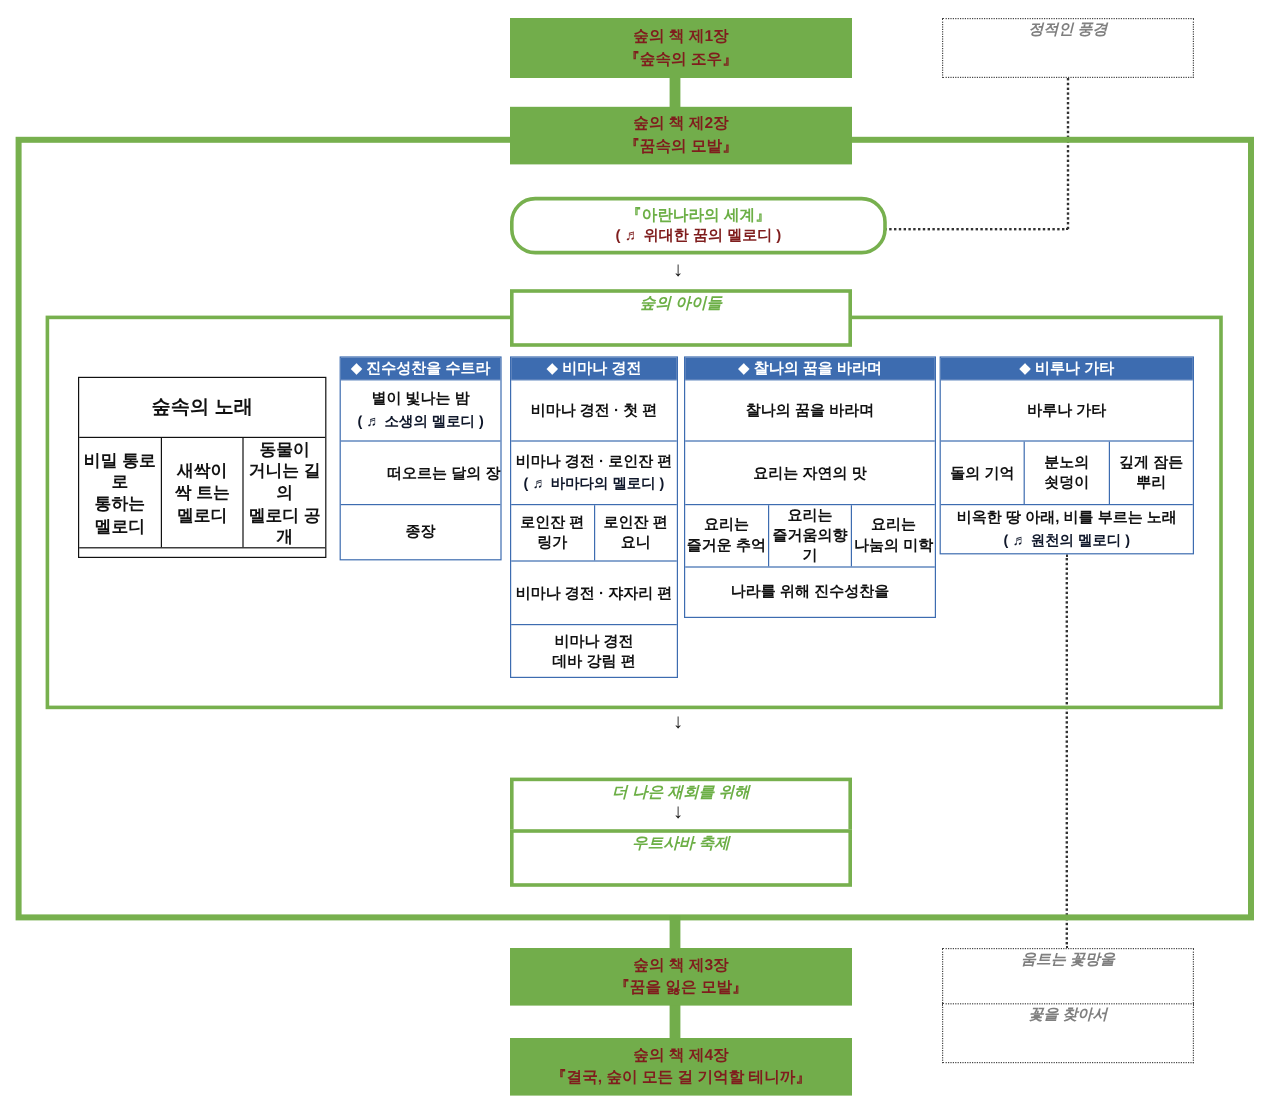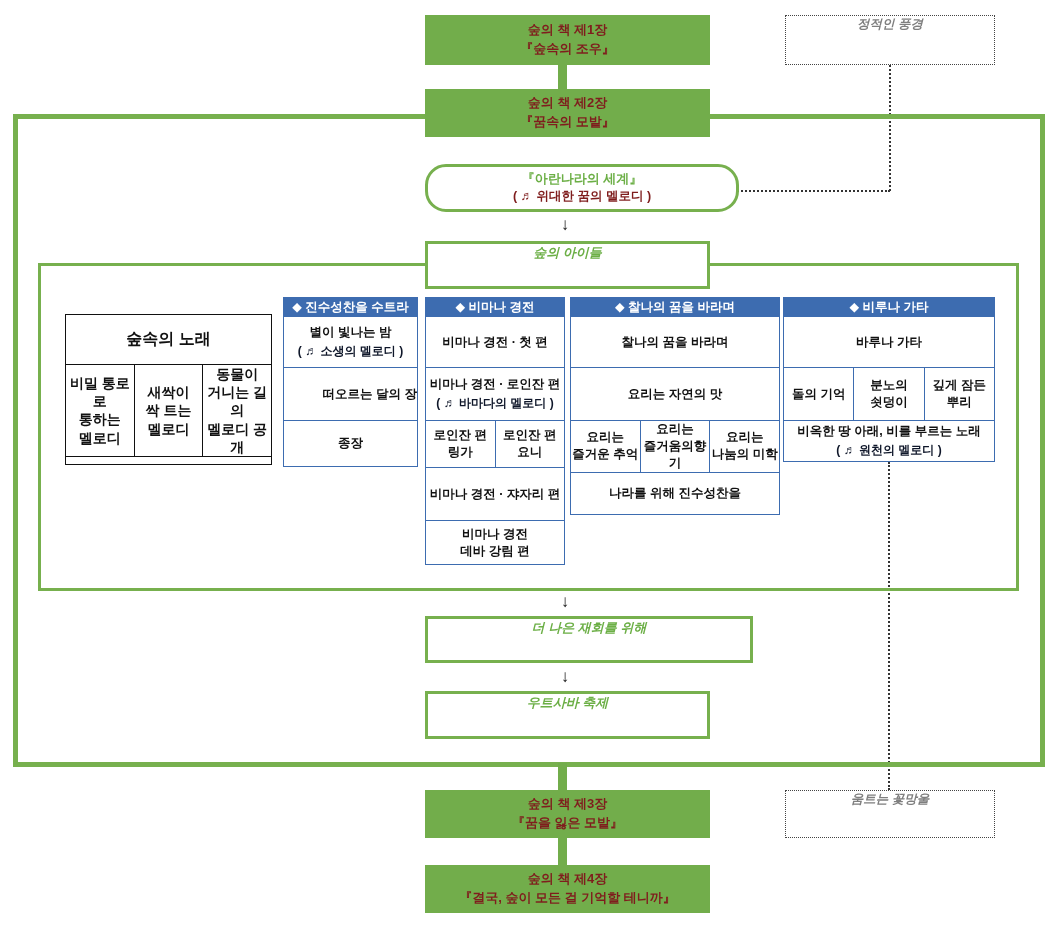--- a/index.html
+++ b/index.html
@@ -182,21 +182,21 @@
 뿌리</div>
     </div>
     <div class="qrow" style="flex:1;">
       <div>비옥한 땅 아래, 비를 부르는 노래</div>
       <div class="melody">( ♬ 원천의 멜로디 )</div>
     </div>
   </div>
 
   <div class="abs arrow center" style="left:556px;top:593px;width:18px;height:20px;">↓</div>
 
-  <div class="abs wbox center" style="left:425px;top:616px;width:328px;height:47px;">
+  <div class="abs wbox center" style="left:425px;top:648px;width:285px;height:47px;">
     <span>더 나은 재회를 위해</span>
   </div>
 
   <div class="abs arrow center" style="left:556px;top:668px;width:18px;height:20px;">↓</div>
 
   <div class="abs wbox center" style="left:425px;top:691px;width:285px;height:48px;">
     <span>우트사바 축제</span>
   </div>
 
   <div class="abs gbox colcenter" style="left:425px;top:790px;width:285px;height:48px;">
@@ -205,14 +205,17 @@
   </div>
 
   <div class="abs gbox colcenter" style="left:425px;top:865px;width:285px;height:48px;">
     <div>숲의 책 제4장</div>
     <div>『결국, 숲이 모든 걸 기억할 테니까』</div>
   </div>
 
   <div class="abs dbox center" style="left:785px;top:790px;width:210px;height:48px;">
     <span>움트는 꽃망울</span>
   </div>
+  <div class="abs dbox center" style="left:785px;top:836px;width:210px;height:50px;">
+    <span>꽃을 찾아서</span>
+  </div>
 
 </div>
 
 </body></html>

